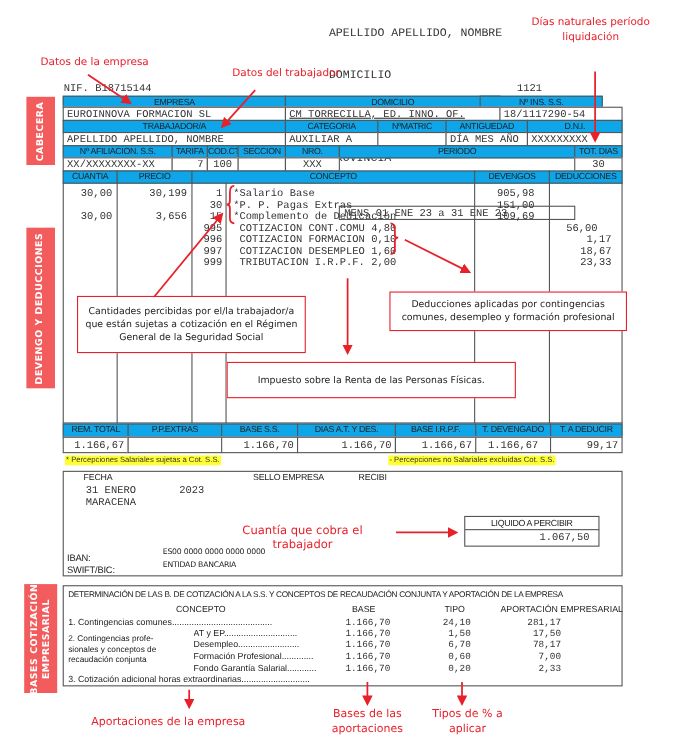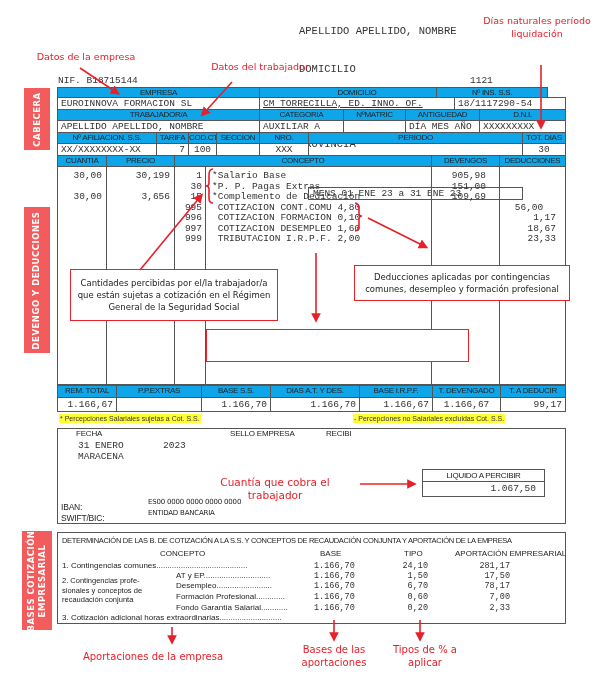--- a/index.html
+++ b/index.html
@@ -161,20 +161,21 @@
   </div>
 </div>
 
 <div class="box-ann" style="left:70px; top:269px; width:208px; height:52px;">
     <span>Cantidades percibidas por el/la trabajador/a que están sujetas a cotización en el Régimen General de la Seguridad Social</span>
   </div>
 <div class="box-ann" style="left:354px; top:265px; width:216px; height:36px;">
     <span>Deducciones aplicadas por contingencias comunes, desempleo y formación profesional</span>
   </div>
 <div class="box-ann" style="left:206px; top:329px; width:263px; height:33px; flex-direction:column;">
+  <span>Impuesto sobre la Renta de las Personas Físicas.</span>
 </div>
 
 <div class="cell hdr" style="left:57px; top:385px; width:60px; height:13px;">REM. TOTAL</div>
 <div class="cell hdr" style="left:116px; top:385px; width:86px; height:13px;">P.P.EXTRAS</div>
 <div class="cell hdr" style="left:201px; top:385px; width:70px; height:13px;">BASE S.S.</div>
 <div class="cell hdr" style="left:270px; top:385px; width:90px; height:13px;">DIAS A.T. Y DES.</div>
 <div class="cell hdr" style="left:359px; top:385px; width:74px; height:13px;">BASE I.R.P.F.</div>
 <div class="cell hdr" style="left:432px; top:385px; width:69px; height:13px;">T. DEVENGADO</div>
 <div class="cell hdr" style="left:500px; top:385px; width:66px; height:13px;">T. A DEDUCIR</div>
 

